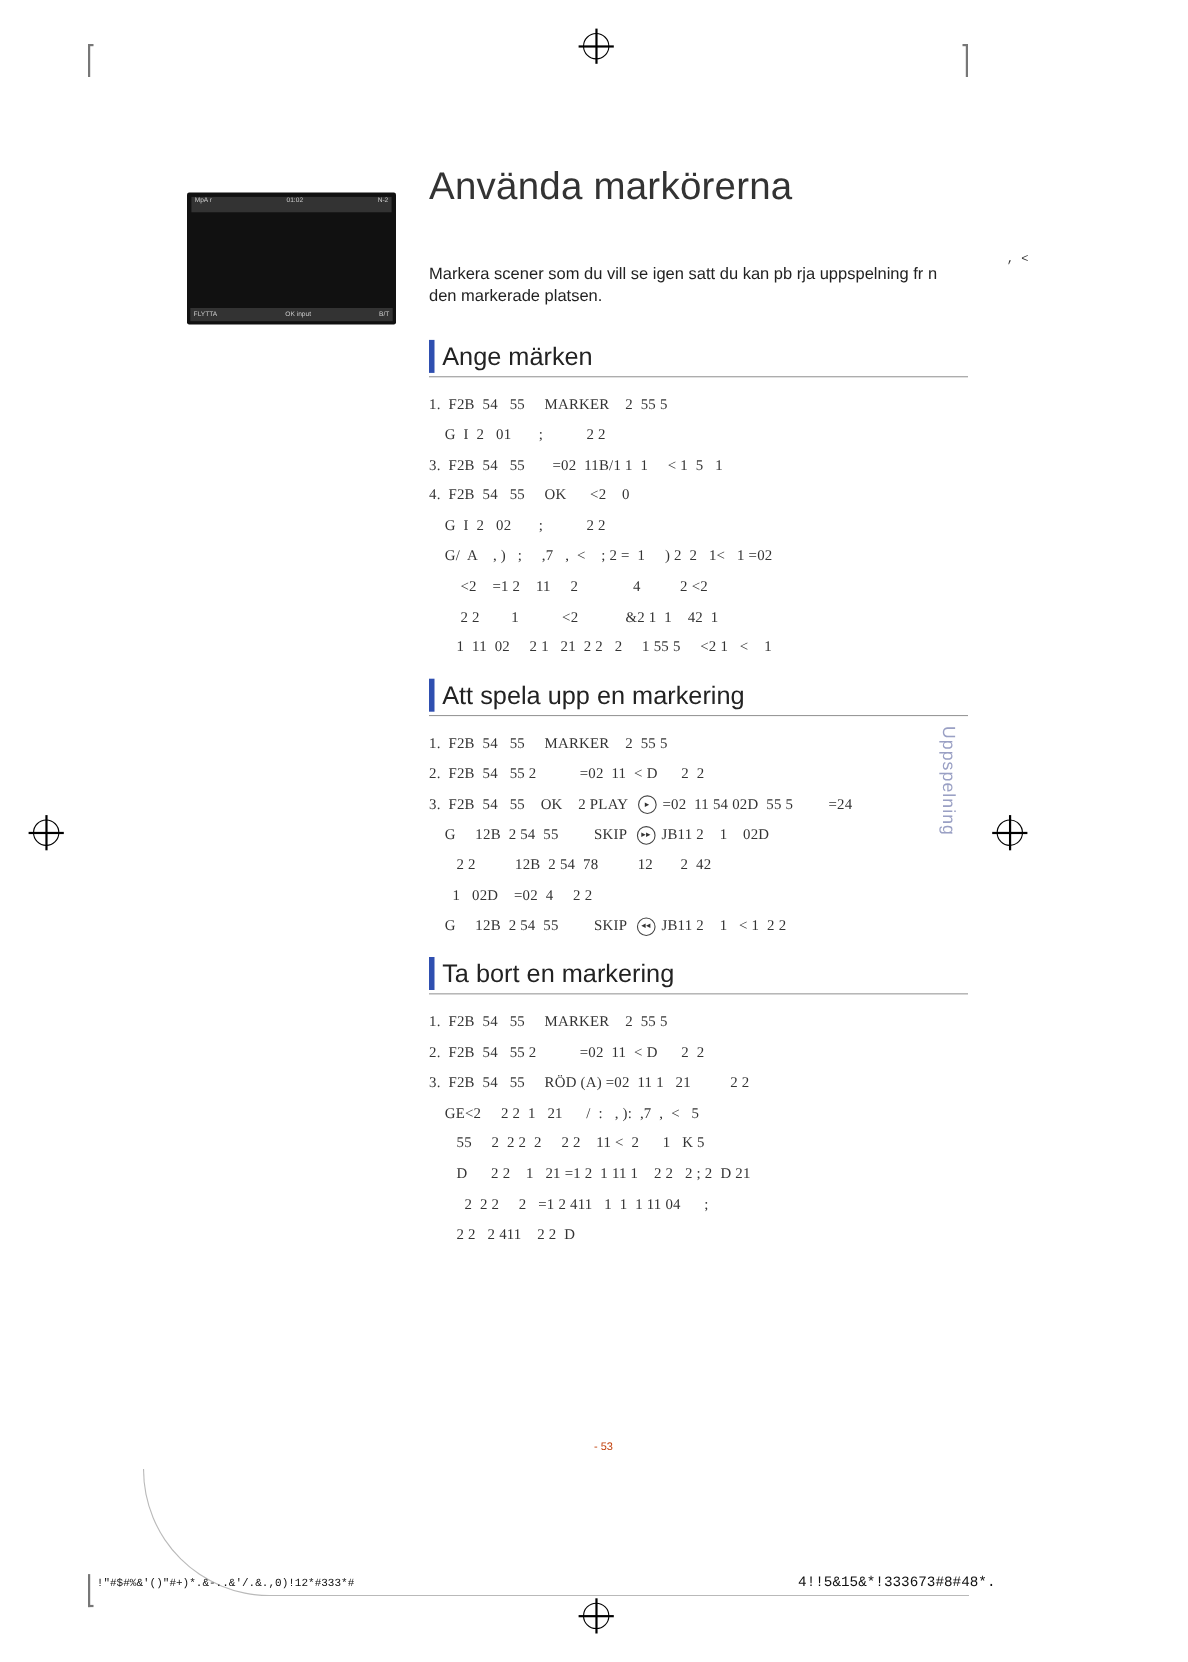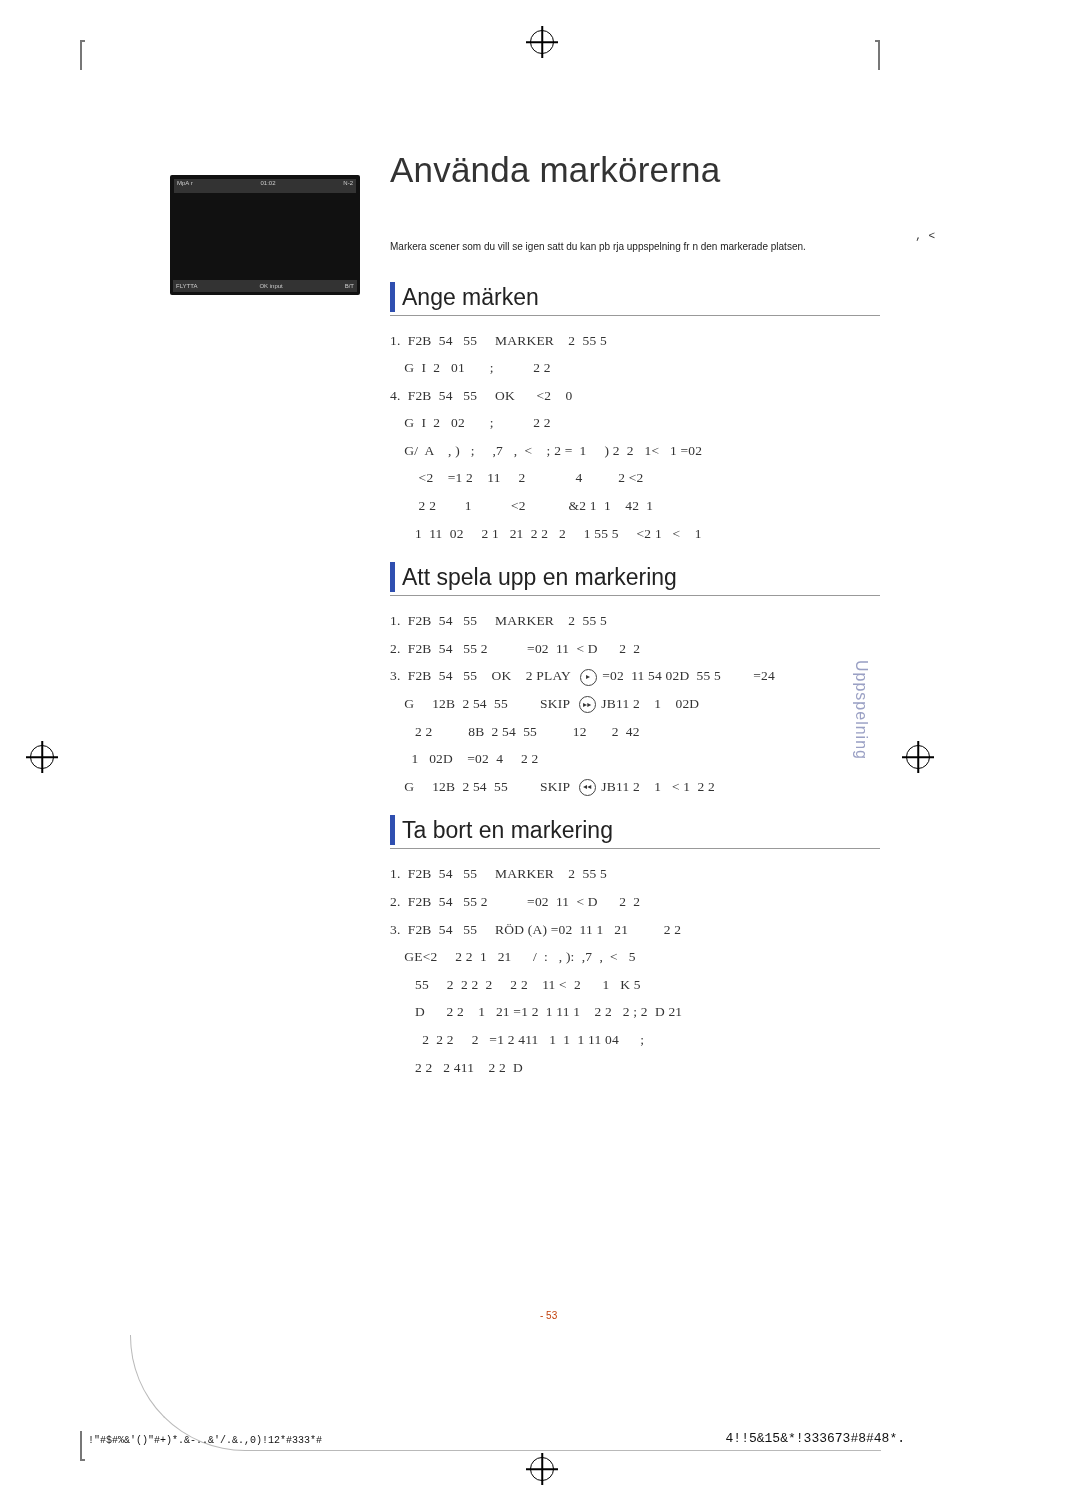--- a/index.html
+++ b/index.html
@@ -10,21 +10,21 @@
   .reg{position:absolute;width:22px;height:22px;border:1.5px solid #000;border-radius:50%;display:flex;align-items:center;justify-content:center}
   .reg:before,.reg:after{content:"";position:absolute;background:#000}
   .reg:before{width:1.5px;height:32px;left:50%;top:-5px;transform:translateX(-50%)}
   .reg:after{height:1.5px;width:32px;top:50%;left:-5px;transform:translateY(-50%)}
   .reg-top{left:530px;top:30px}
   .reg-left{left:30px;top:745px}
   .reg-right{right:150px;top:745px}
   .reg-bot{left:530px;bottom:30px}
   .content{position:absolute;left:390px;top:150px;right:200px}
   .title{font-size:35px;color:#333;margin-bottom:50px;font-weight:400;letter-spacing:.2px}
-  .intro{font-size:10px;line-height:1.35;margin-bottom:28px;color:#222}
+  .intro{font-size:15px;line-height:1.35;margin-bottom:28px;color:#222}
   .sub{font-size:23px;color:#222;margin:18px 0 14px;border-bottom:1px solid #999;padding:2px 0 4px 12px;position:relative}
   .sub:before{content:"";position:absolute;left:0;top:0;bottom:3px;width:5px;background:#2f4fb0}
   .step{font-size:13.5px;line-height:1.6;margin:6px 0;font-family:"Courier New",monospace;letter-spacing:.2px;color:#333;white-space:pre-wrap}
   .ocr{font-family:Liberation Serif, serif}
   .sidelabel{position:absolute;right:210px;top:660px;writing-mode:vertical-rl;text-orientation:mixed;color:#9aa0c4;font-size:16px;letter-spacing:1px}
   .thumb{position:absolute;left:170px;top:175px;width:190px;height:120px;background:#111;border-radius:2px;color:#ddd;font-size:7px;padding:4px;box-sizing:border-box}
   .thumb-top{background:#333;height:12px;font-size:6px;color:#ccc;padding:1px 3px;display:flex;justify-content:space-between}
   .thumb-bot{position:absolute;bottom:3px;left:3px;right:3px;height:12px;background:#333;font-size:6px;color:#ccc;display:flex;align-items:center;justify-content:space-between;padding:0 3px}
   .btn-ico{display:inline-flex;align-items:center;justify-content:center;width:15px;height:15px;border:1px solid #444;border-radius:50%;font-size:8px;vertical-align:middle;margin:0 2px}
   .pagefold{position:absolute;left:130px;bottom:60px;width:750px;height:115px;border-left:1px solid #b9b9b9;border-bottom:1px solid #b9b9b9;border-bottom-left-radius:115px}
@@ -60,33 +60,34 @@
 
   <div class="tr">, &lt;</div>
 
   <div class="content">
     <div class="title">Använda markörerna</div>
     <div class="intro">Markera scener som du vill se igen satt du kan pb   rja uppspelning fr  n den markerade platsen.</div>
     <div id="sections">
         <div class="sub">Ange märken</div>
         <div class="step ocr">1.  F2B  54   55     MARKER    2  55 5</div>
         <div class="step ocr">    G  I  2   01       ;           2 2</div>
+        <div class="step ocr">3.  F2B  54   55       =02  11B/1 1  1     &lt; 1  5   1</div>
         <div class="step ocr">4.  F2B  54   55     OK      &lt;2    0</div>
         <div class="step ocr">    G  I  2   02       ;           2 2</div>
         <div class="step ocr">    G/  A    , )   ;     ,7   ,  &lt;    ; 2 =  1     ) 2  2   1&lt;   1 =02</div>
         <div class="step ocr">        &lt;2    =1 2    11     2              4          2 &lt;2</div>
         <div class="step ocr">        2 2        1           &lt;2            &amp;2 1  1    42  1</div>
         <div class="step ocr">       1  11  02     2 1   21  2 2   2     1 55 5     &lt;2 1   &lt;    1</div>
         <div class="sub">Att spela upp en markering</div>
         <div class="step ocr">1.  F2B  54   55     MARKER    2  55 5</div>
         <div class="step ocr">2.  F2B  54   55 2           =02  11  &lt; D      2  2</div>
         <div class="step ocr">3.  F2B  54   55    OK    2 PLAY  <span class="btn-ico">▸</span> =02  11 54 02D  55 5         =24</div>
         <div class="step ocr"></div>
         <div class="step ocr">    G     12B  2 54  55         SKIP  <span class="btn-ico">▸▸</span> JB11 2    1    02D</div>
-        <div class="step ocr">       2 2          8B  2 54  55          12       2  42</div>
+        <div class="step ocr">       2 2          12B  2 54  78          12       2  42</div>
         <div class="step ocr">      1   02D    =02  4     2 2</div>
         <div class="step ocr">    G     12B  2 54  55         SKIP  <span class="btn-ico">◂◂</span> JB11 2    1   &lt; 1  2 2</div>
         <div class="sub">Ta bort en markering</div>
         <div class="step ocr">1.  F2B  54   55     MARKER    2  55 5</div>
         <div class="step ocr">2.  F2B  54   55 2           =02  11  &lt; D      2  2</div>
         <div class="step ocr">3.  F2B  54   55     RÖD (A) =02  11 1   21          2 2</div>
         <div class="step ocr">    GE&lt;2     2 2  1   21      /  :   , ):  ,7  ,  &lt;   5</div>
         <div class="step ocr">       55     2  2 2  2     2 2    11 &lt;  2      1   K 5</div>
         <div class="step ocr">       D      2 2    1   21 =1 2  1 11 1    2 2   2 ; 2  D 21</div>
         <div class="step ocr">         2  2 2     2   =1 2 411   1  1  1 11 04      ;</div>

